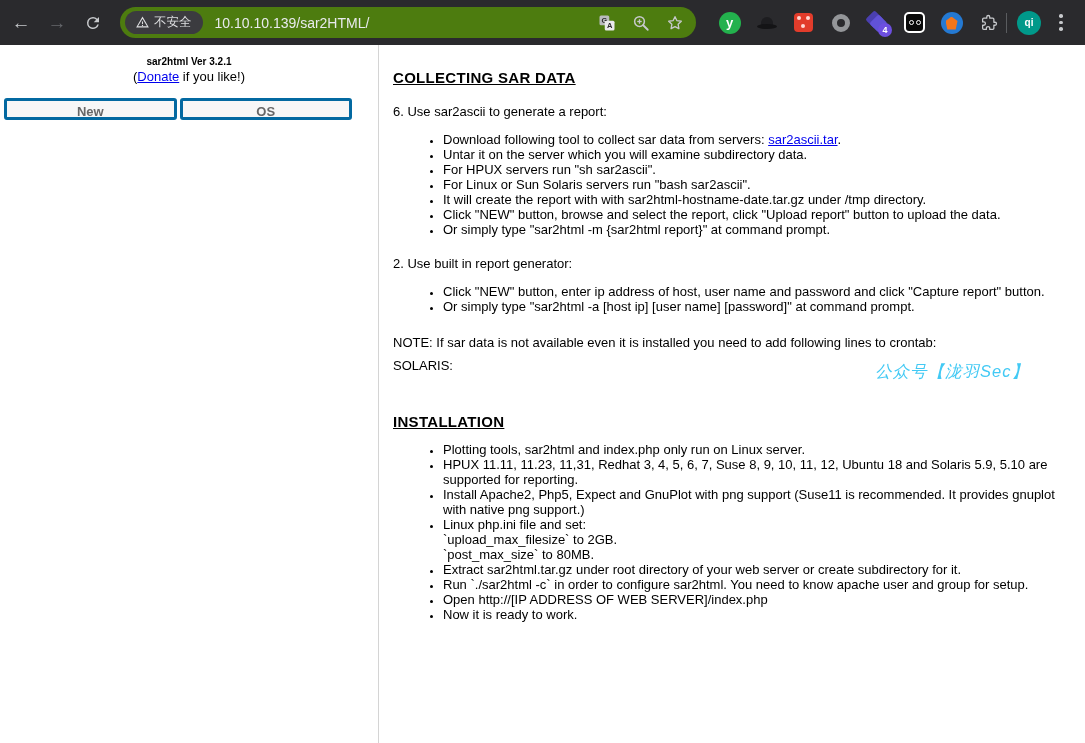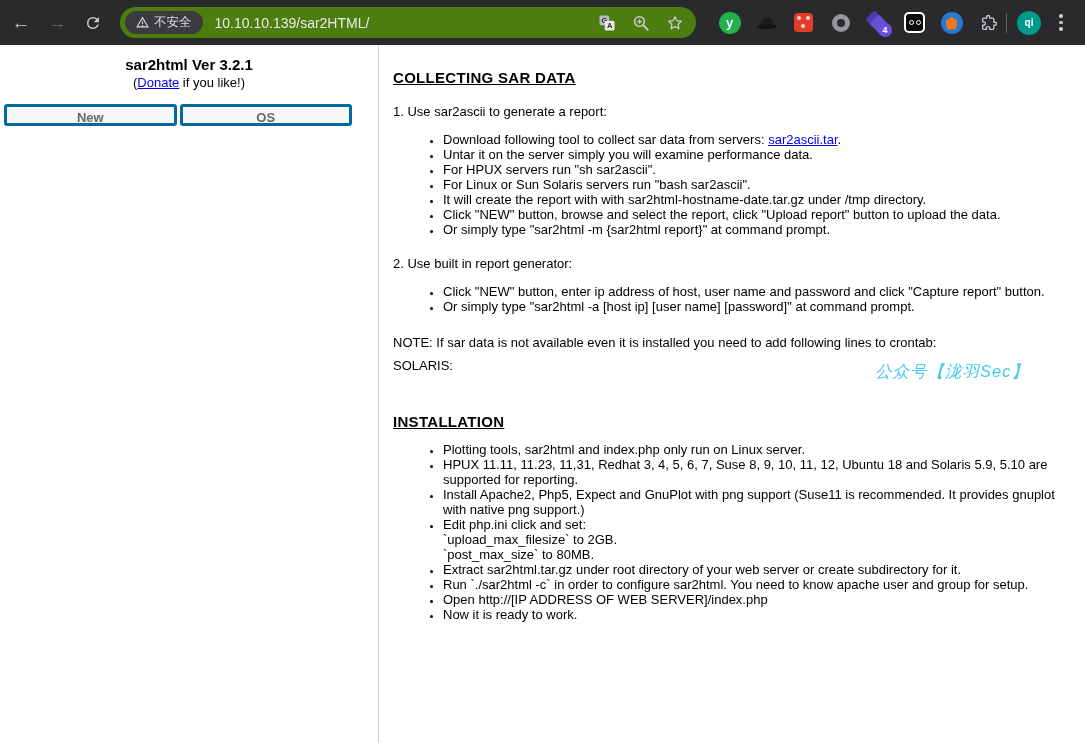--- a/index.html
+++ b/index.html
@@ -70,21 +70,21 @@
     clip-path:polygon(50% 0, 100% 35%, 85% 100%, 15% 100%, 0 35%); }
   .toolbar-divider { width:1px; height:20px; background:#5a5c5f; margin:0 10px 0 6px; }
   .avatar { width:24px; height:24px; border-radius:50%; background:#00998a; color:#fff;
     font-size:10px; font-weight:bold; display:flex; align-items:center; justify-content:center; cursor:pointer;text-align:center; }
   .menu-dots { display:flex; flex-direction:column; gap:3px; margin-left:14px; padding:4px; cursor:pointer; }
   .menu-dots i { width:3.5px; height:3.5px; border-radius:50%; background:#c7c9cc; display:block; }
 
   
   .page { display:flex; height:698px; background:#fff; }
   .sidebar { width:379px; flex:0 0 379px; border-right:1px solid #d4d4d4; padding-top:11px; }
-  .side-title { text-align:center; font-size:15px; font-weight:bold; color:#000; }
+  .side-title { text-align:center; font-size:10px; font-weight:bold; color:#000; }
   .side-donate { text-align:center; font-size:13px; color:#000; margin-top:2px; }
   .side-donate a { color:#0000ee; text-decoration:underline; cursor:pointer; }
   .btn-row { display:flex; gap:3px; margin:14px 26px 0 4px; }
   .side-btn {
     flex:1; height:22px; background:#f7f7f7; border:3px solid #0369a1; border-radius:3px;
     color:#676767; font-weight:bold; font-size:13px; font-family:"Liberation Sans", sans-serif;
     cursor:pointer; line-height:20px;
   }
 
   .main { flex:1; padding:10px 19px 0 14px; font-size:13px; color:#000; line-height:15px; }
@@ -210,24 +210,24 @@
     <div class="side-donate"><span>(</span><a href="#" class="doc-link">Donate</a><span> if you like!)</span></div>
     <div class="btn-row">
       <button class="side-btn">New</button>
       <button class="side-btn">OS</button>
     </div>
   </div>
 
   <div class="main">
     <div class="hd">COLLECTING SAR DATA</div>
 
-    <p class="step">1. Use sar2ascii to generate a report:</p>
+    <p class="step">6. Use sar2ascii to generate a report:</p>
     <ul class="blist">
       <li><span>Download following tool to collect sar data from servers: </span><a href="#" class="doc-link">sar2ascii.tar</a><span>.</span></li>
-      <li>Untar it on the server simply you will examine performance data.</li>
+      <li>Untar it on the server which you will examine subdirectory data.</li>
       <li>For HPUX servers run "sh sar2ascii".</li>
       <li>For Linux or Sun Solaris servers run "bash sar2ascii".</li>
       <li>It will create the report with with sar2html-hostname-date.tar.gz under /tmp directory.</li>
       <li>Click "NEW" button, browse and select the report, click "Upload report" button to upload the data.</li>
       <li>Or simply type "sar2html -m {sar2html report}" at command prompt.</li>
     </ul>
 
     <p class="step">2. Use built in report generator:</p>
     <ul class="blist">
       <li>Click "NEW" button, enter ip address of host, user name and password and click "Capture report" button.</li>
@@ -236,21 +236,21 @@
 
     <div class="note-line" style="margin-top:21px;">NOTE: If sar data is not available even it is installed you need to add following lines to crontab:</div>
 
     <div class="label-solo">SOLARIS:</div>
 
     <div class="hd hd-install">INSTALLATION</div>
     <ul class="blist">
       <li>Plotting tools, sar2html and index.php only run on Linux server.</li>
       <li>HPUX 11.11, 11.23, 11,31, Redhat 3, 4, 5, 6, 7, Suse 8, 9, 10, 11, 12, Ubuntu 18 and Solaris 5.9, 5.10 are supported for reporting.</li>
       <li>Install Apache2, Php5, Expect and GnuPlot with png support (Suse11 is recommended. It provides gnuplot with native png support.)</li>
-      <li>Edit php.ini click and set:
+      <li>Linux php.ini file and set:
 `upload_max_filesize` to 2GB.
 `post_max_size` to 80MB.</li>
       <li>Extract sar2html.tar.gz under root directory of your web server or create subdirectory for it.</li>
       <li>Run `./sar2html -c` in order to configure sar2html. You need to know apache user and group for setup.</li>
       <li>Open http://[IP ADDRESS OF WEB SERVER]/index.php</li>
       <li>Now it is ready to work.</li>
     </ul>
   </div>
 </div>
 

